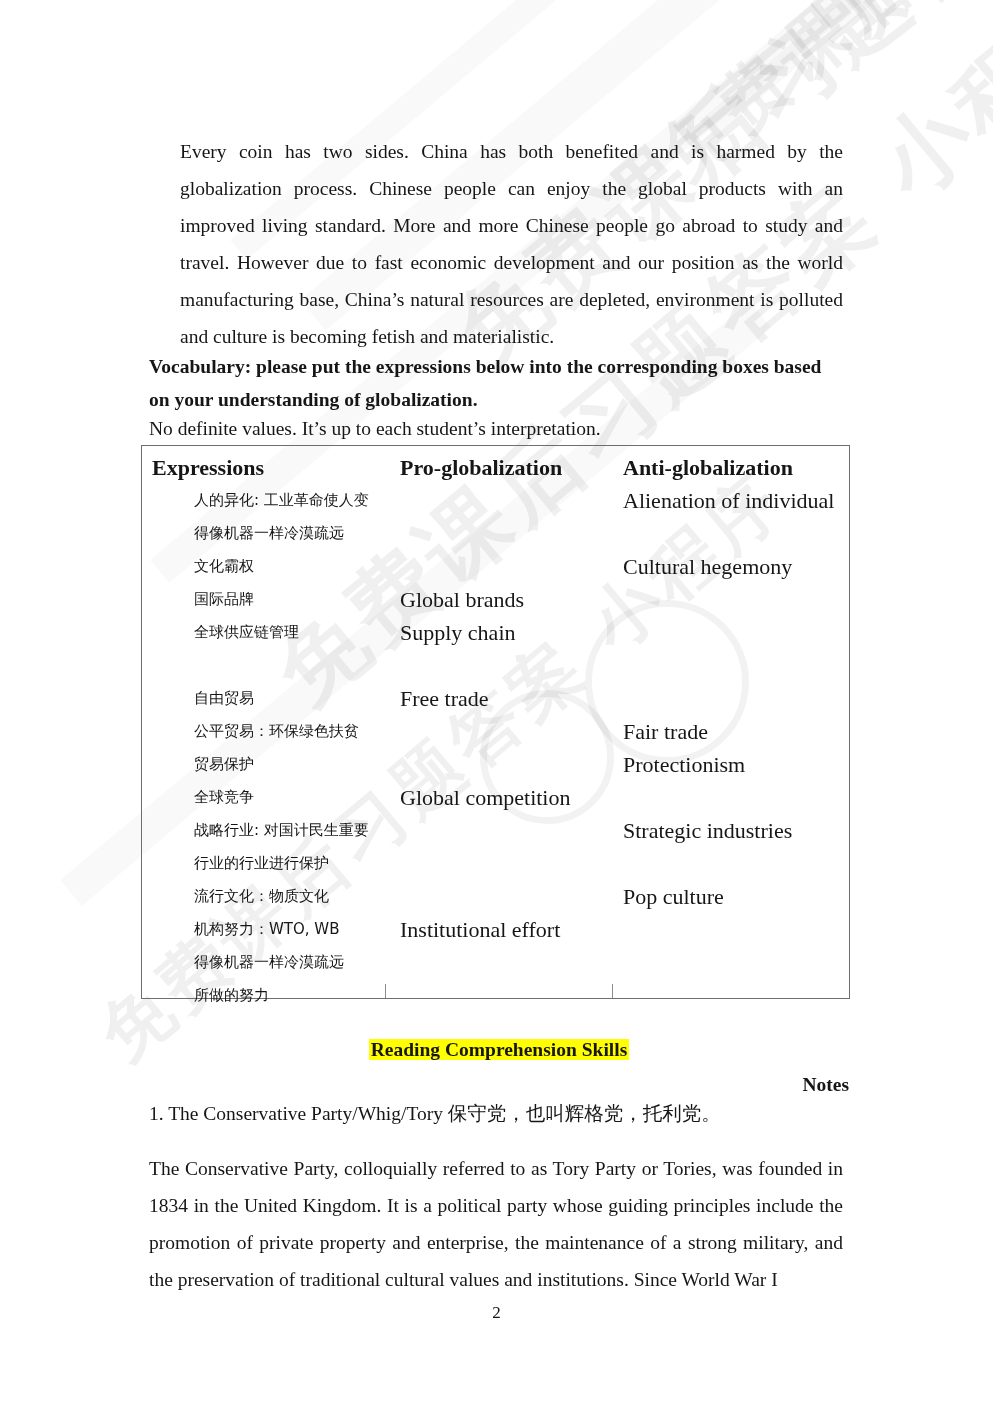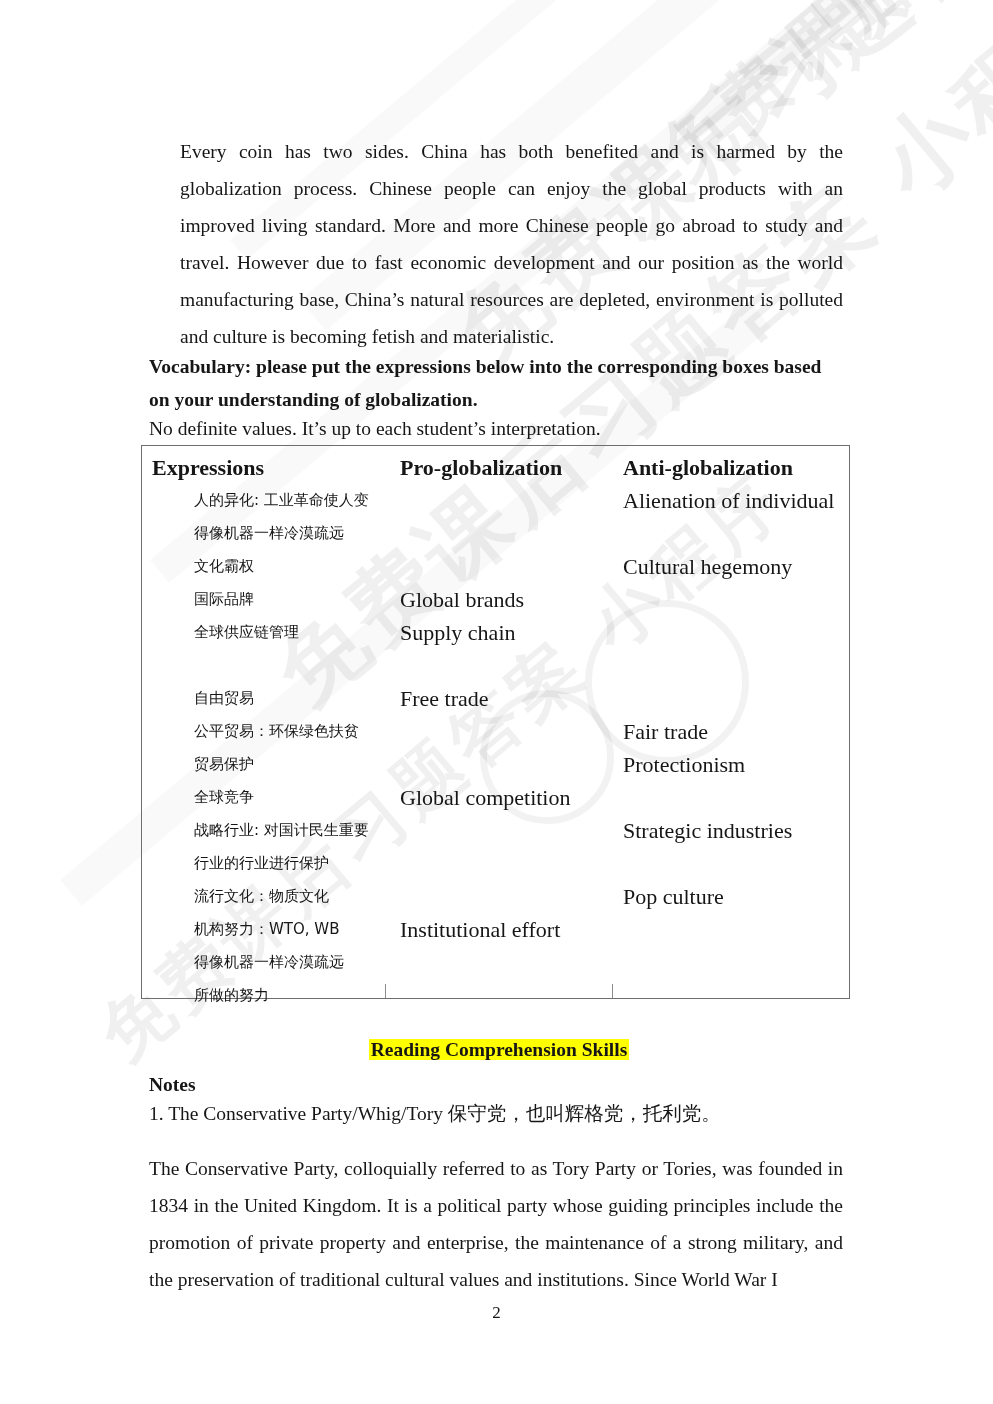--- a/index.html
+++ b/index.html
@@ -254,21 +254,21 @@
     </div>
 
     <div class="col-stub" style="left:243px;"></div>
     <div class="col-stub" style="left:470px;"></div>
   </div>
 
   <div class="section-head" style="top:1033px;text-align:center;">
     <span class="hl">Reading Comprehension Skills</span>
   </div>
 
-  <div class="section-head" style="top:1068px;">Notes</div>
+  <div class="section-head" style="top:1068px;text-align:right;">Notes</div>
 
   <div class="plain-line" style="top:1099px;">1. The Conservative Party/Whig/Tory  保守党，也叫辉格党，托利党。</div>
 
   <p class="body-para" style="left:149px; top:1130px; width:694px;">The Conservative Party, colloquially referred to as Tory Party or Tories, was founded in 1834 in the United Kingdom. It is a political party whose guiding principles include the promotion of private property and enterprise, the maintenance of a strong military, and the preservation of traditional cultural values and institutions. Since World War I</p>
 
   <div id="page-number">2</div>
 
 </div>
 
 </body></html>

